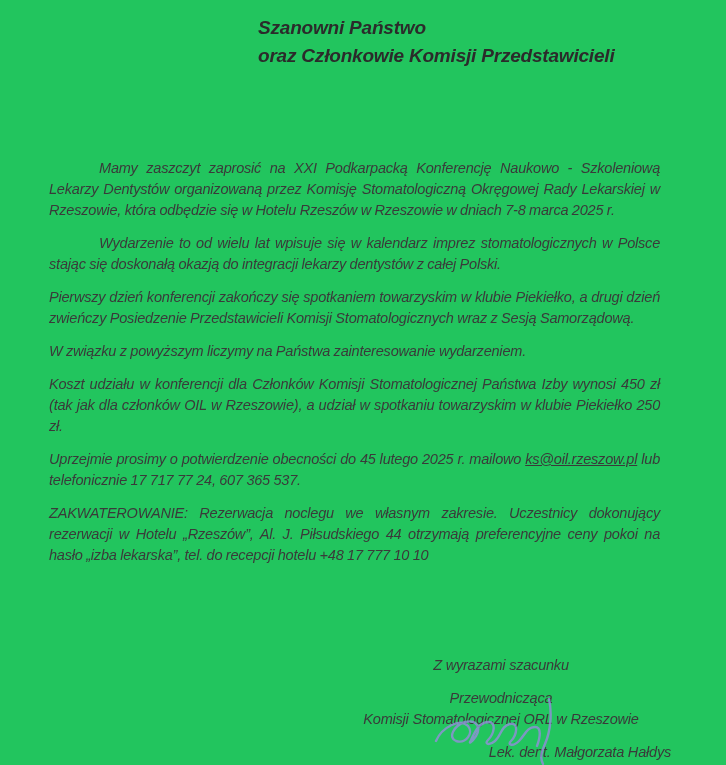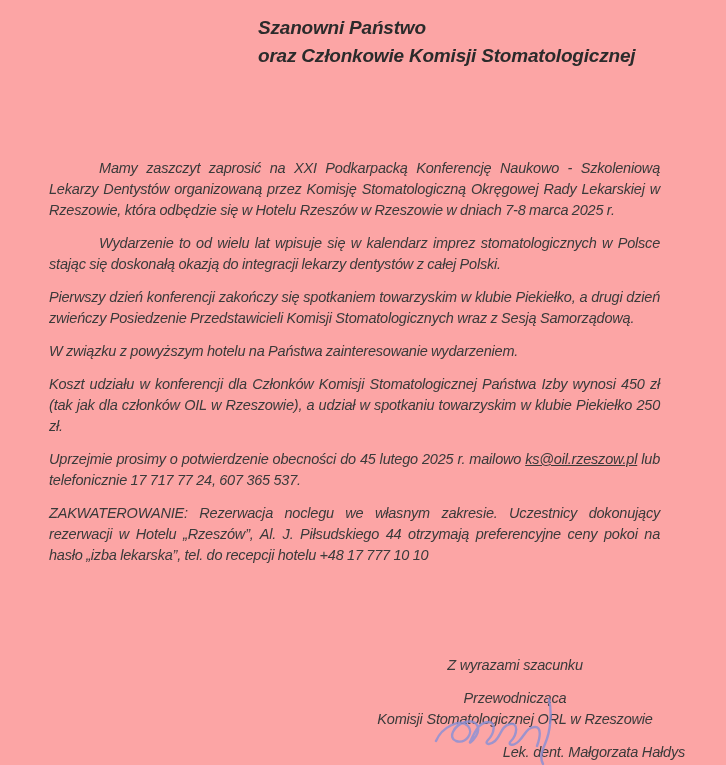--- a/index.html
+++ b/index.html
@@ -4,21 +4,21 @@
 <style>
   html, body {
     margin: 0;
     padding: 0;
     background: #ffffff;
   }
   .page {
     position: relative;
     width: 726px;
     height: 765px;
-    background: #fca5a5;
+    background: #22c55e;
     overflow: hidden;
     font-family: "Liberation Sans", sans-serif;
     font-style: italic;
     color: #3a3a3a;
   }
   
   .salutation {
     position: absolute;
     left: 258px;
     top: 14px;
@@ -48,21 +48,21 @@
     text-indent: 50px;
   }
   .email-link {
     color: #3a3a3a;
     text-decoration: underline;
     cursor: pointer;
   }
   
   .closing {
     position: absolute;
-    left: 345px;
+    left: 331px;
     top: 655px;
     width: 340px;
     text-align: center;
     font-size: 14.5px;
     line-height: 21px;
     letter-spacing: -0.2px;
   }
   .closing .regards {
     margin: 0 0 12px 0;
   }
@@ -82,28 +82,28 @@
     pointer-events: none;
   }
 </style>
 </head>
 <body>
 
 <div class="page">
 
   <div class="salutation">
     <div>Szanowni Państwo</div>
-    <div>oraz Członkowie Komisji Stomatologicznej</div>
+    <div>oraz Członkowie Komisji Przedstawicieli</div>
   </div>
 
   <div class="body-text">
     <p class="indented">Mamy zaszczyt zaprosić na XXI Podkarpacką Konferencję Naukowo - Szkoleniową Lekarzy Dentystów organizowaną przez Komisję Stomatologiczną Okręgowej Rady Lekarskiej w Rzeszowie, która odbędzie się w Hotelu Rzeszów w Rzeszowie w dniach 7-8 marca 2025 r.</p>
     <p class="indented">Wydarzenie to od wielu lat wpisuje się w kalendarz imprez stomatologicznych w Polsce stając się doskonałą okazją do integracji lekarzy dentystów z całej Polski.</p>
     <p>Pierwszy dzień konferencji zakończy się spotkaniem towarzyskim w klubie Piekiełko, a drugi dzień zwieńczy Posiedzenie Przedstawicieli Komisji Stomatologicznych wraz z Sesją Samorządową.</p>
-    <p>W związku z powyższym hotelu na Państwa zainteresowanie wydarzeniem.</p>
+    <p>W związku z powyższym liczymy na Państwa zainteresowanie wydarzeniem.</p>
     <p>Koszt udziału w konferencji dla Członków Komisji Stomatologicznej Państwa Izby wynosi 450 zł (tak jak dla członków OIL w Rzeszowie), a udział w spotkaniu towarzyskim w klubie Piekiełko 250 zł.</p>
     <p><span>Uprzejmie prosimy o potwierdzenie obecności do 45 lutego 2025 r. mailowo </span><span class="email-link">ks@oil.rzeszow.pl</span><span> lub telefonicznie 17 717 77 24, 607 365 537.</span></p>
     <p>ZAKWATEROWANIE: Rezerwacja noclegu we własnym zakresie. Uczestnicy dokonujący rezerwacji w Hotelu „Rzeszów”, Al. J. Piłsudskiego 44 otrzymają preferencyjne ceny pokoi na hasło „izba lekarska”, tel. do recepcji hotelu +48 17 777 10 10</p>
   </div>
 
   <div class="closing">
     <p class="regards">Z wyrazami szacunku</p>
     <p class="title-line">Przewodnicząca</p>
     <p class="title-line">Komisji Stomatologicznej ORL w Rzeszowie</p>
     <p class="signer">Lek. dent. Małgorzata Hałdys</p>

